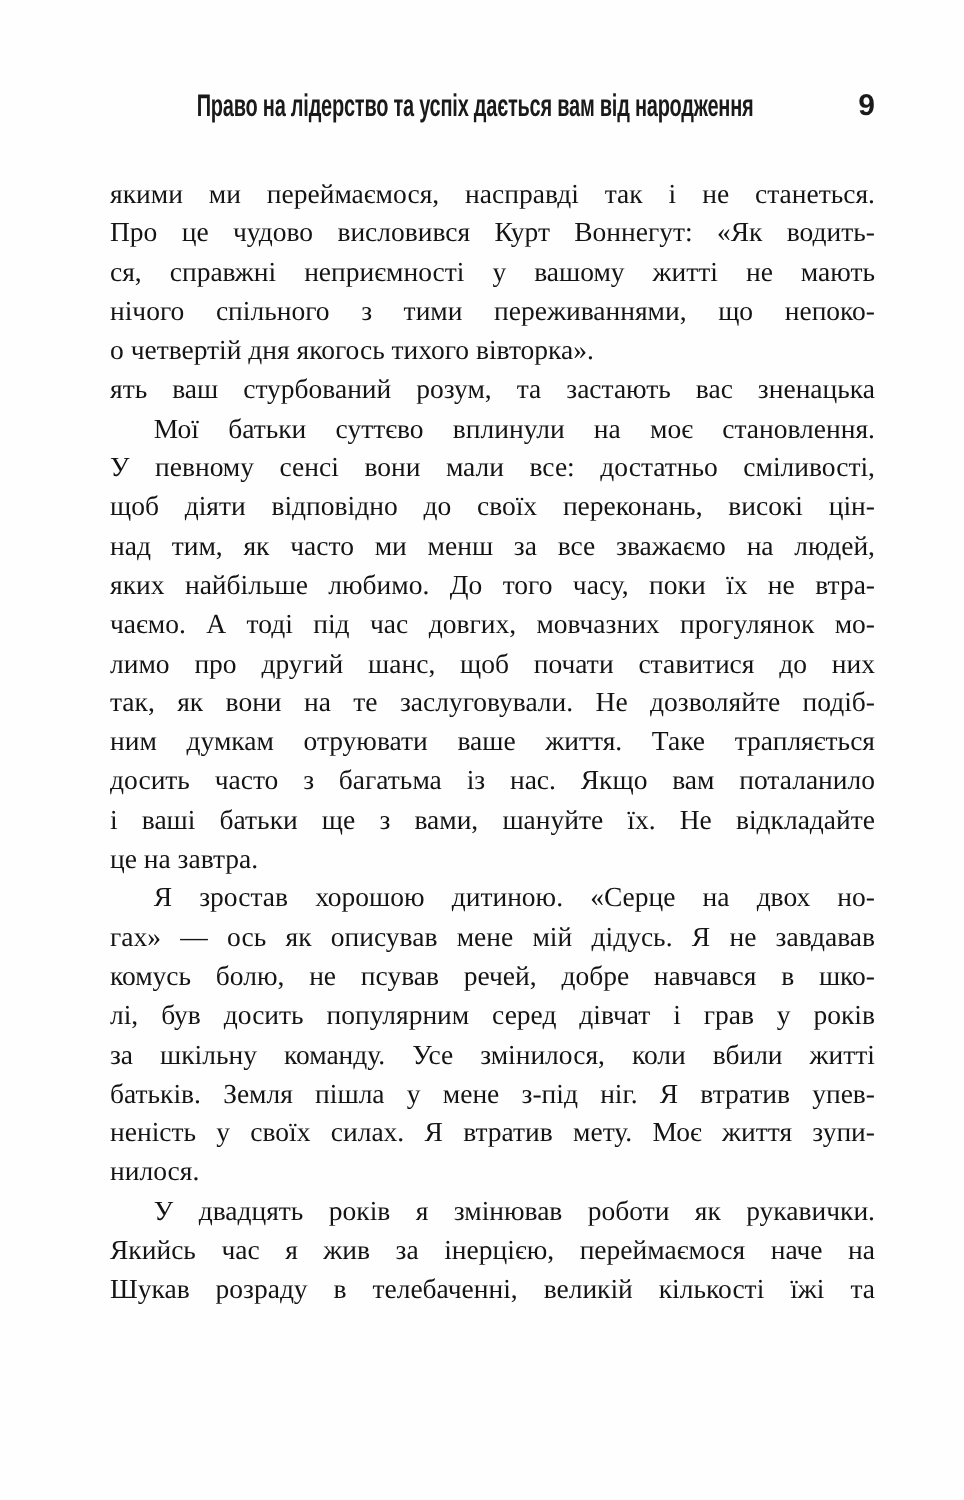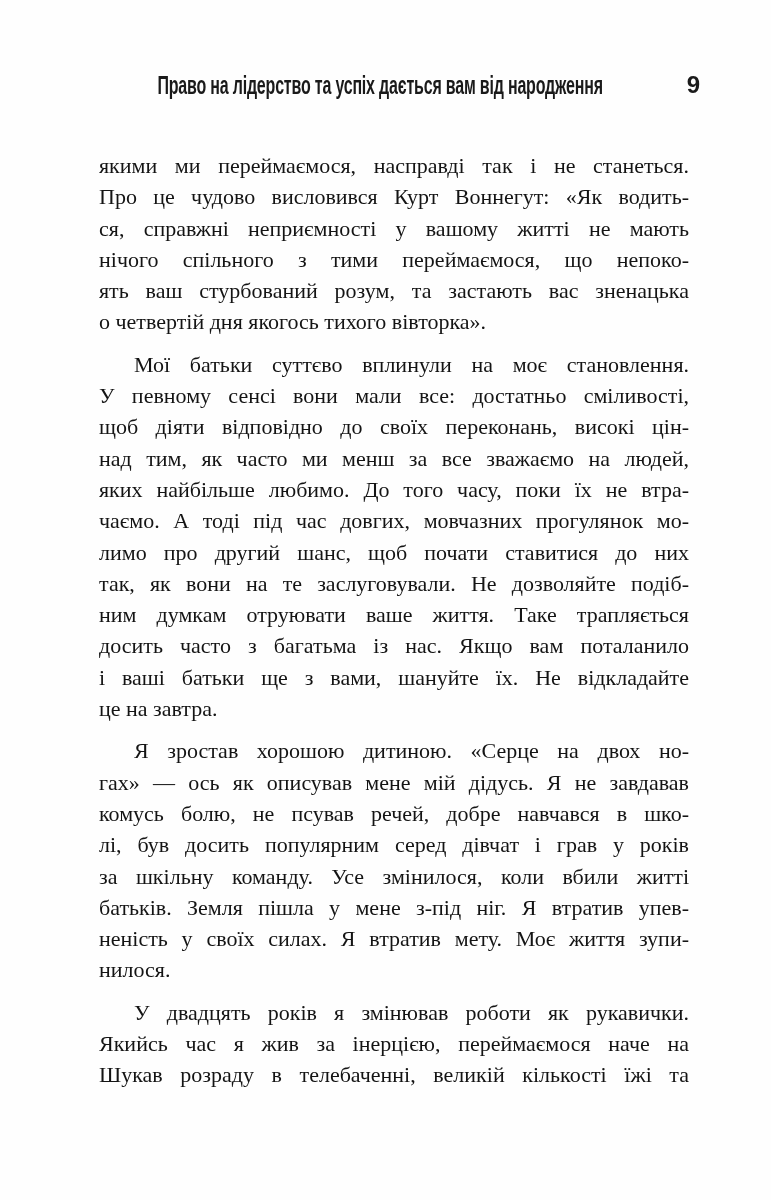--- a/index.html
+++ b/index.html
@@ -52,21 +52,21 @@
   .text-block {
     position: absolute;
     left: 88px;
     top: 139px;
     width: 612px;
     font-size: 22px;
     line-height: 31.3px;
     color: #141414;
   }
   .paragraph {
-    margin: 11px;
+    margin: 0;
   }
   .line {
     text-align: justify;
     text-align-last: justify;
     white-space: normal;
     height: 31.3px;
     overflow: visible;
   }
   .line.indent {
     text-indent: 35px;
@@ -81,23 +81,23 @@
 <div class="page">
   <div class="header">
     <span class="running-title">Право на лідерство та успіх дається вам від народження</span>
     <span class="page-number">9</span>
   </div>
   <div class="text-block">
       <div class="paragraph">
         <div class="line">якими ми переймаємося, насправді так і не станеться.</div>
         <div class="line">Про це чудово висловився Курт Воннегут: «Як водить-</div>
         <div class="line">ся, справжні неприємності у вашому житті не мають</div>
-        <div class="line">нічого спільного з тими переймаємося, що непоко-</div>
+        <div class="line">нічого спільного з тими переживаннями, що непоко-</div>
+        <div class="line end">о четвертій дня якогось тихого вівторка».</div>
         <div class="line">ять ваш стурбований розум, та застають вас зненацька</div>
-        <div class="line end">о четвертій дня якогось тихого вівторка».</div>
       </div>
       <div class="paragraph">
         <div class="line indent">Мої батьки суттєво вплинули на моє становлення.</div>
         <div class="line">У певному сенсі вони мали все: достатньо сміливості,</div>
         <div class="line">щоб діяти відповідно до своїх переконань, високі цін-</div>
         <div class="line">над тим, як часто ми менш за все зважаємо на людей,</div>
         <div class="line">яких найбільше любимо. До того часу, поки їх не втра-</div>
         <div class="line">чаємо. А тоді під час довгих, мовчазних прогулянок мо-</div>
         <div class="line">лимо про другий шанс, щоб почати ставитися до них</div>
         <div class="line">так, як вони на те заслуговували. Не дозволяйте подіб-</div>

